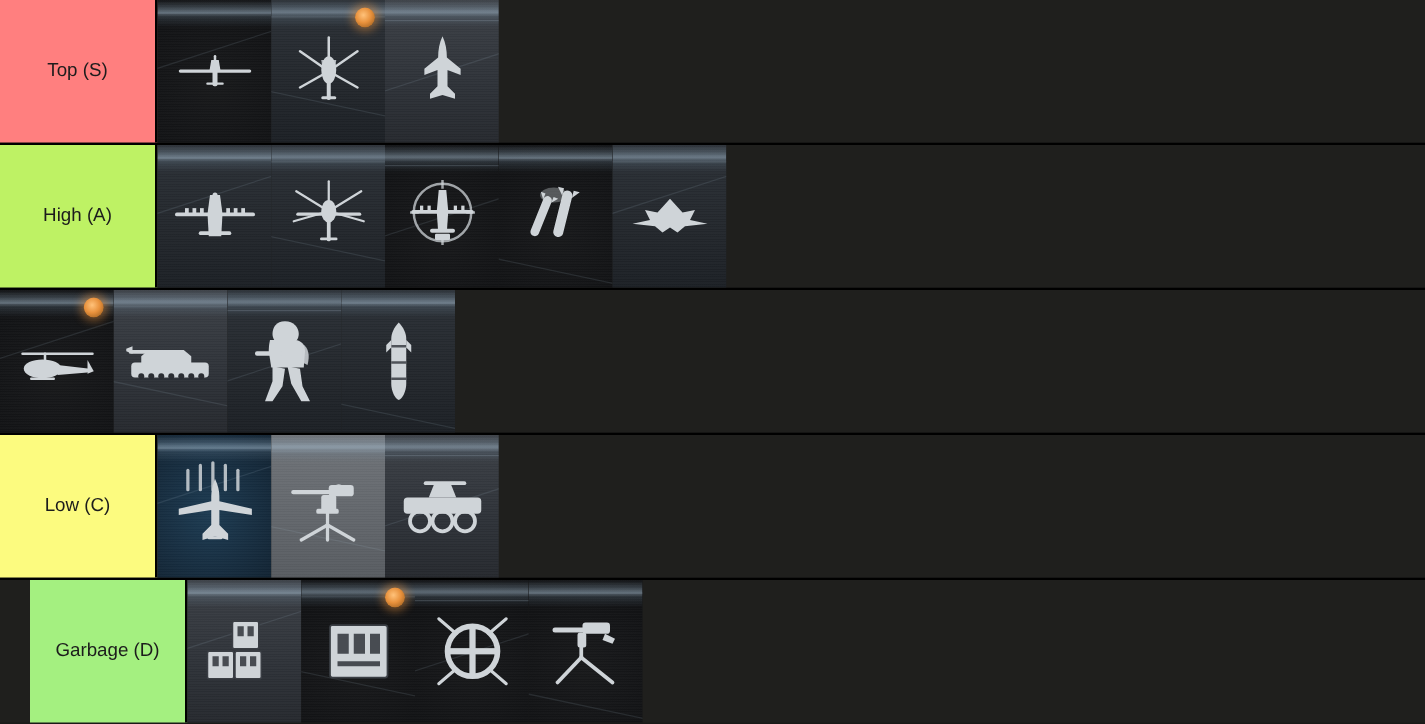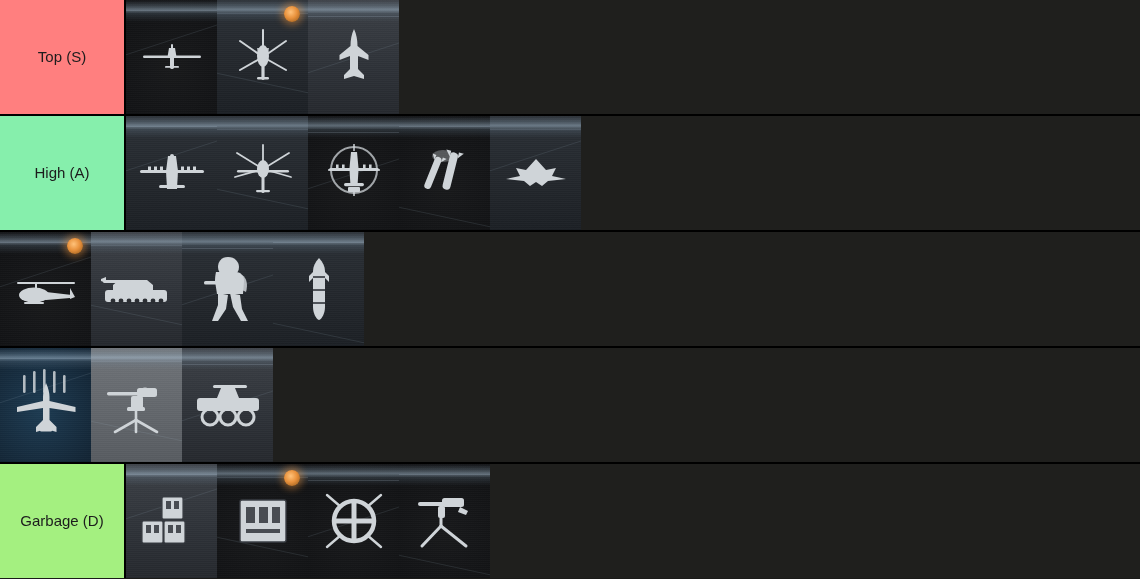--- a/index.html
+++ b/index.html
@@ -50,21 +50,21 @@
     position: absolute;
     left: 0; top: 0;
     width: 1044px;
   }
   .tier-row {
     display: flex;
     width: 1140px;
     border-bottom: 2px solid #000;
     background: #1f1f1d;
   }
-  .tier-row:last-child { border-bottom: none; }
+  .tier-row:last-child { border-bottom: none; padding-left: 24px; }
 
   .tier-label {
     width: 126px;
     min-width: 126px;
     height: 114px;
     display: flex;
     align-items: center;
     justify-content: center;
     text-align: center;
     color: #1c1c1c;
@@ -235,21 +235,21 @@
             </div>
             <div class="glyph">
               <svg width="52" height="60" viewBox="0 0 52 60">
     <path d="M26 2 c2.5 5 3.5 11 3.5 17 l11 9 v5 l-10.5 -4 v13 l6 6 v4 l-10 -3 l-10 3 v-4 l6 -6 v-13 l-10.5 4 v-5 l11 -9 c0 -6 1 -12 3.5 -17 z" fill="#cfd4d8"></path>
   </svg>
             </div>
           </div>
         </div>
       </div>
       <div class="tier-row">
-        <div class="tier-label" style="background: #86efac; color: rgb(28, 28, 28);">High (A)</div>
+        <div class="tier-label" style="background: #bef264; color: rgb(28, 28, 28);">High (A)</div>
         <div class="tier-items" style="background: rgb(31, 31, 29);">
           <div class="tile bg-slate">
             <div class="scene">
               <div class="streak" style="top: 10px;"></div>
               <div class="diag" style="top: 60px; left: -20%; transform: rotate(-18deg);"></div>
             </div>
             <div class="glyph">
               <svg width="72" height="42" viewBox="0 0 72 42">
     <rect x="4" y="18" width="64" height="3" rx="1.5" fill="#cfd4d8"></rect>
     <g fill="#cfd4d8">
@@ -424,20 +424,21 @@
       <rect x="7" y="46" width="12" height="2"></rect>
     </g>
     <path d="M7 16 l-4 4 v6 l4 -4 z" fill="#cfd4d8"></path>
     <path d="M19 16 l4 4 v6 l-4 -4 z" fill="#cfd4d8"></path>
   </svg>
             </div>
           </div>
         </div>
       </div>
       <div class="tier-row">
+        <div class="tier-label" style="background: rgb(252, 251, 127); color: rgb(28, 28, 28);">Low (C)</div>
         <div class="tier-items" style="background: rgb(31, 31, 29);">
           <div class="tile bg-blue">
             <div class="scene">
               <div class="streak" style="top: 10px;"></div>
               <div class="diag" style="top: 60px; left: -20%; transform: rotate(-18deg);"></div>
             </div>
             <div class="glyph">
               <svg width="72" height="76" viewBox="0 0 72 76">
     <g fill="#cfd4d8" opacity="0.85">
       <rect x="23" y="4" width="2.6" height="22" rx="1.3"></rect>

